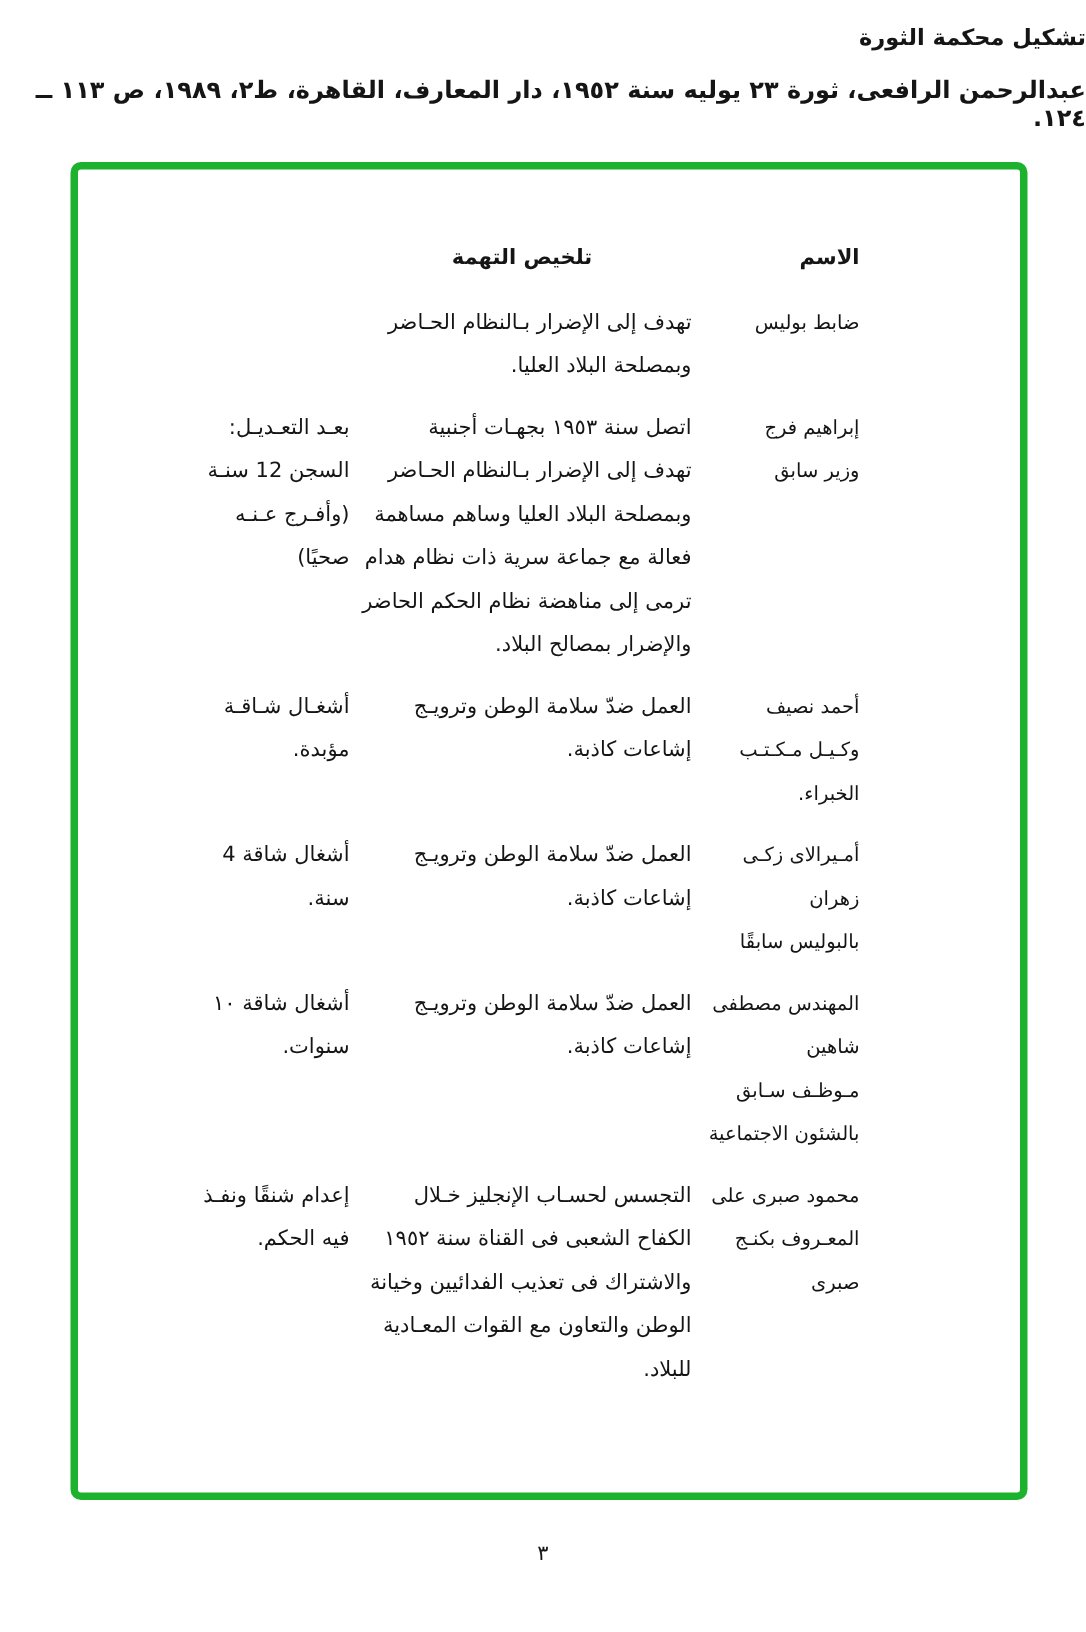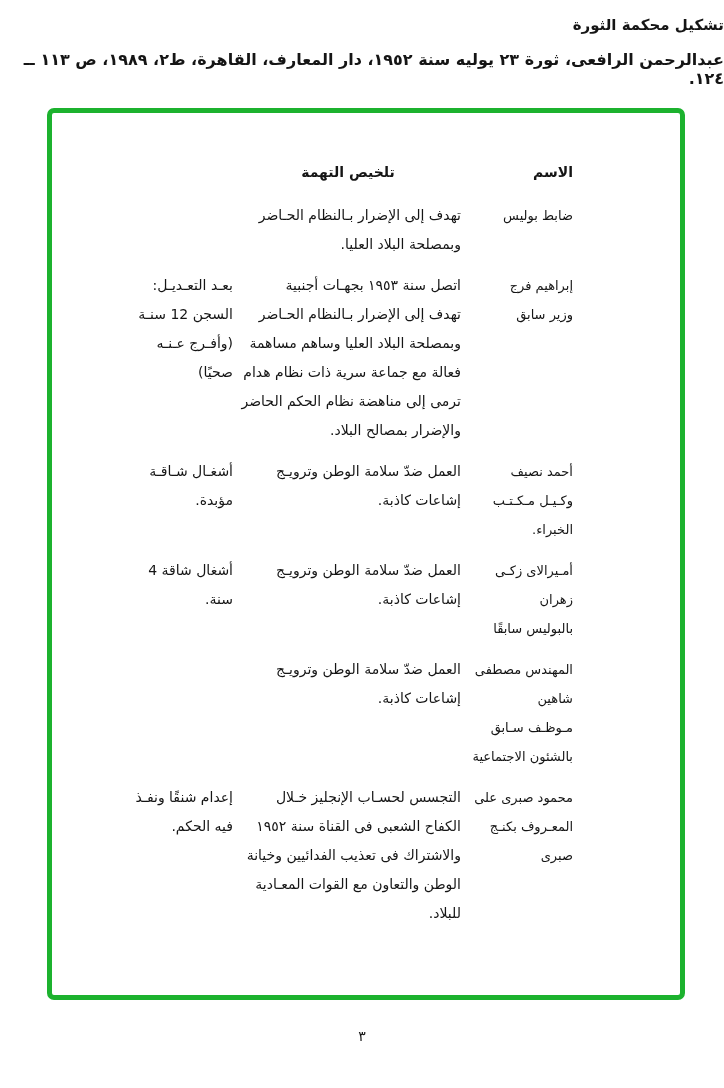--- a/index.html
+++ b/index.html
@@ -110,20 +110,22 @@
 سنة.</div>
   </div>
 
   <div class="t-row">
     <div class="cell cell-name">المهندس مصطفى
 شاهين
 مـوظـف سـابق
 بالشئون الاجتماعية</div>
     <div class="cell cell-charge">العمل ضدّ سلامة الوطن وترويـج
 إشاعات كاذبة.</div>
+    <div class="cell cell-verdict">أشغال شاقة ١٠
+سنوات.</div>
   </div>
 
   <div class="t-row">
     <div class="cell cell-name">محمود صبرى على
 المعـروف بكنـج
 صبرى</div>
     <div class="cell cell-charge">التجسس لحسـاب الإنجليز خـلال
 الكفاح الشعبى فى القناة سنة ١٩٥٢
 والاشتراك فى تعذيب الفدائيين وخيانة
 الوطن والتعاون مع القوات المعـادية

